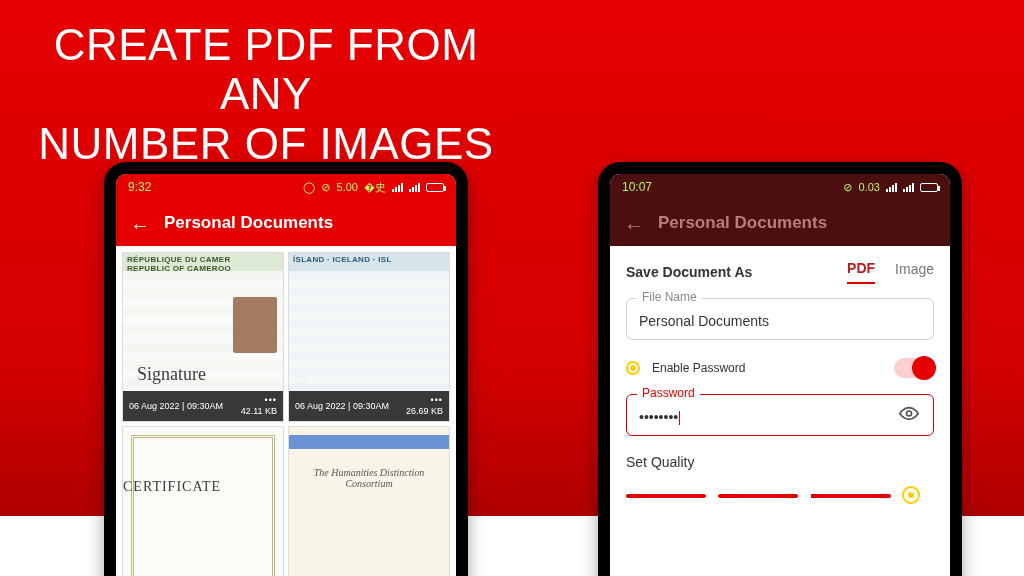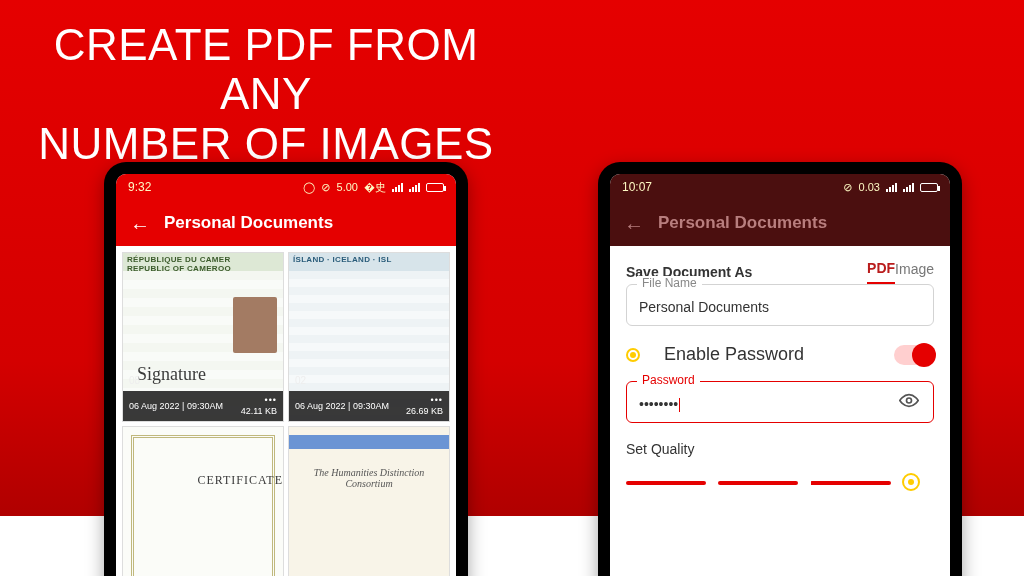--- a/index.html
+++ b/index.html
@@ -38,21 +38,21 @@
     border-radius: 10px;
     overflow: hidden;
     position: relative;
   }
 
   
   .statusbar {
     height: 26px; width: 100%;
     display: flex; align-items: center; justify-content: space-between;
     padding: 2px 12px;
-    color: #fef9c3; font-size: 12px;
+    color: #bef264; font-size: 12px;
   }
   .statusbar .right-icons { display: flex; gap: 6px; align-items: center; font-size: 11px; }
   .phone.left .statusbar { background: #e50000; }
   .phone.right .statusbar { background: #4b0f0f; }
 
   
   .appbar {
     height: 46px; width: 100%;
     display: flex; align-items: center; gap: 14px;
     padding: 0 14px;
@@ -79,21 +79,21 @@
     border: 1px solid #ddd;
   }
   .tile .doc-fill { position:absolute; inset:0; }
   .tile .doc-head { height:18px; background:#dde8d5; font-size:8px; color:#3b5b2b; padding:2px 4px; font-weight:700; letter-spacing:.3px; }
   .tile .doc-body { height:calc(100% - 18px); background: repeating-linear-gradient(#f4f7f1, #f4f7f1 9px, #f9fbf8 9px, #f9fbf8 18px); position:relative;}
   .tile .photo { position:absolute; right:6px; top:26px; width:44px; height:56px; background:#a37b63; border-radius:2px;}
   .tile.iceland .doc-head { background:#d7e4ea; color:#2a5c7a; }
   .tile.iceland .doc-body { background: repeating-linear-gradient(#eef3f5, #eef3f5 8px, #f6f9fa 8px, #f6f9fa 16px);}
   .tile.cert {background:#fbfcf8;}
   .tile.cert .cert-border{position:absolute;inset:8px;border:3px double #c0b87d;}
-  .tile.cert .cert-title{position:absolute;left:0;right:0;top:46px;text-align:right;color:#3a3a3a;font-family:'Times New Roman',serif;font-size:12px;letter-spacing:1px;}
+  .tile.cert .cert-title{position:absolute;left:0;right:0;top:52px;text-align:left;color:#3a3a3a;font-family:'Times New Roman',serif;font-size:14px;letter-spacing:1px;}
   .tile.award {background:#f8f4e8;}
   .tile.award .ribbon{position:absolute;left:0;right:0;top:8px;height:14px;background:#6a94d4;}
   .tile.award .script{position:absolute;left:0;right:0;top:40px;text-align:center;font-family:'Times New Roman',serif;font-style:italic;font-size:10px;color:#555;}
   .tile-footer {
     position: absolute; left:0; right:0; bottom:0;
     height: 30px; background: rgba(40,40,40,.92);
     color:#fff; font-size:9px;
     display:flex; align-items:center; justify-content:space-between;
     padding: 0 6px;
   }
@@ -102,40 +102,40 @@
   .tile-footer .right { display:flex; flex-direction:column; align-items:flex-end; line-height:1.2; text-align:right;}
   .tile-footer .dots{letter-spacing:1px;}
   .sig { position:absolute; left:14px; bottom:36px; font-family:'Brush Script MT',cursive; color:#3b3b3b; font-size:18px;}
 
   
   .dialog {
     position:absolute; left:0; right:0; top:72px; bottom:0;
     background:#fff; padding: 14px 16px 0 16px;
     color:#222;
   }
-  .tabs-row { display:flex; align-items:center; font-size:14px; }
+  .tabs-row { display:flex; align-items:center; gap:20px; font-size:14px; margin-bottom: 14px;}
   .tabs-row .label { font-weight:600; color:#333; flex:1;}
   .tabs-row .tab { padding-bottom:6px; color:#777; }
   .tabs-row .tab.active { color:#b91c1c; font-weight:700; border-bottom:2px solid #e50000;}
 
   .field {
     position:relative; border:1px solid #d3d3d3; border-radius:6px;
     padding: 14px 12px 10px 12px; font-size:14px; color:#333; margin-bottom: 18px;
   }
   .field .legend {
     position:absolute; top:-9px; left:10px; background:#fff; padding:0 5px;
     font-size:12px; color:#888;
   }
   .field.password { border-color:#e50000;}
   .field.password .legend {color:#e50000;}
   .field.password .caret{display:inline-block;width:1px;height:14px;background:#e50000;margin-left:1px;vertical-align:middle;}
   .field .eye {position:absolute; right:14px; top:50%; transform:translateY(-50%); color:#666;}
 
   .toggle-row { display:flex; align-items:center; justify-content:space-between; margin-bottom: 16px;}
-  .toggle-row .lbl { display:flex; align-items:center; gap:24px; font-size:18px; color:#333;}
+  .toggle-row .lbl { display:flex; align-items:center; gap:12px; font-size:12px; color:#333;}
   .bullet{width:14px;height:14px;border-radius:50%;background:#fff;border:2px solid #ffcc00;display:inline-flex;align-items:center;justify-content:center;}
   .bullet::after{content:"";width:6px;height:6px;border-radius:50%;background:#ffcc00;}
   .switch{width:40px;height:20px;border-radius:20px;background:#ffcfcf;position:relative;}
   .switch::after{content:"";position:absolute;right:-2px;top:-2px;width:24px;height:24px;border-radius:50%;background:#e50000;}
 
   .quality { font-size:14px; color:#333; margin-top:4px;}
   .quality .qbar{margin-top:14px;height:28px;position:relative;}
   .quality .seg{position:absolute;top:10px;height:4px;border-radius:4px;background:#e50000;}
   .quality .s1{left:0;width:26%;}
   .quality .s2{left:30%;width:26%;}

